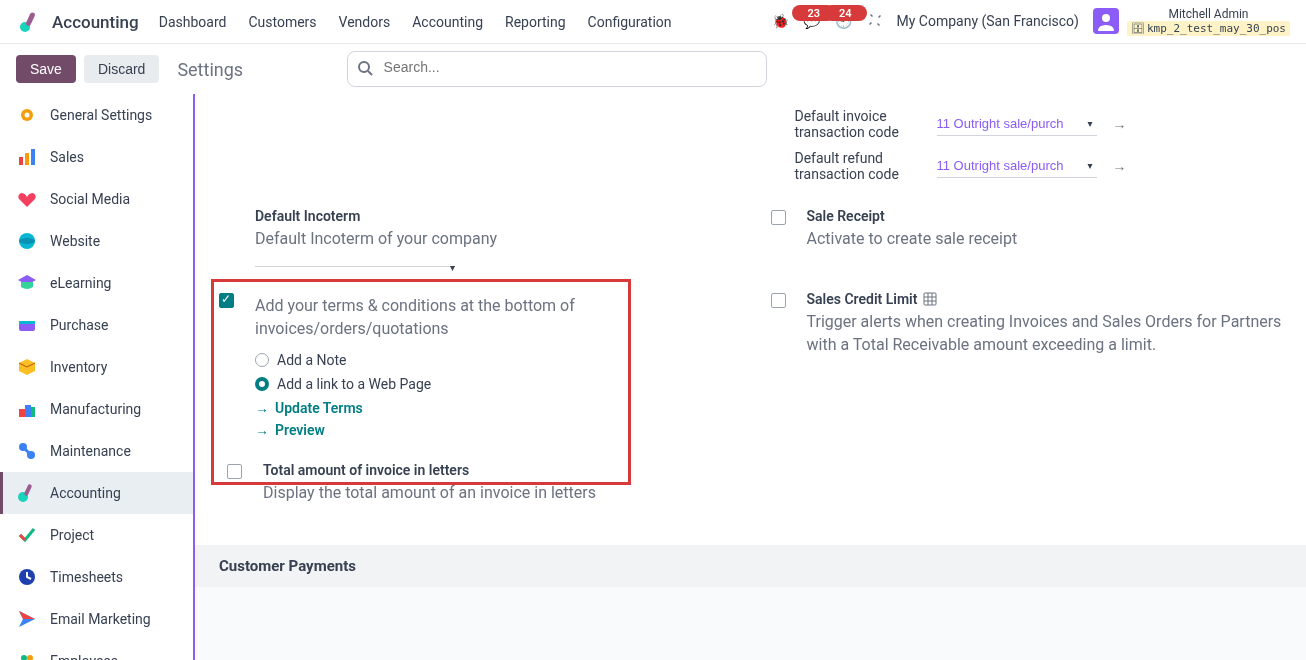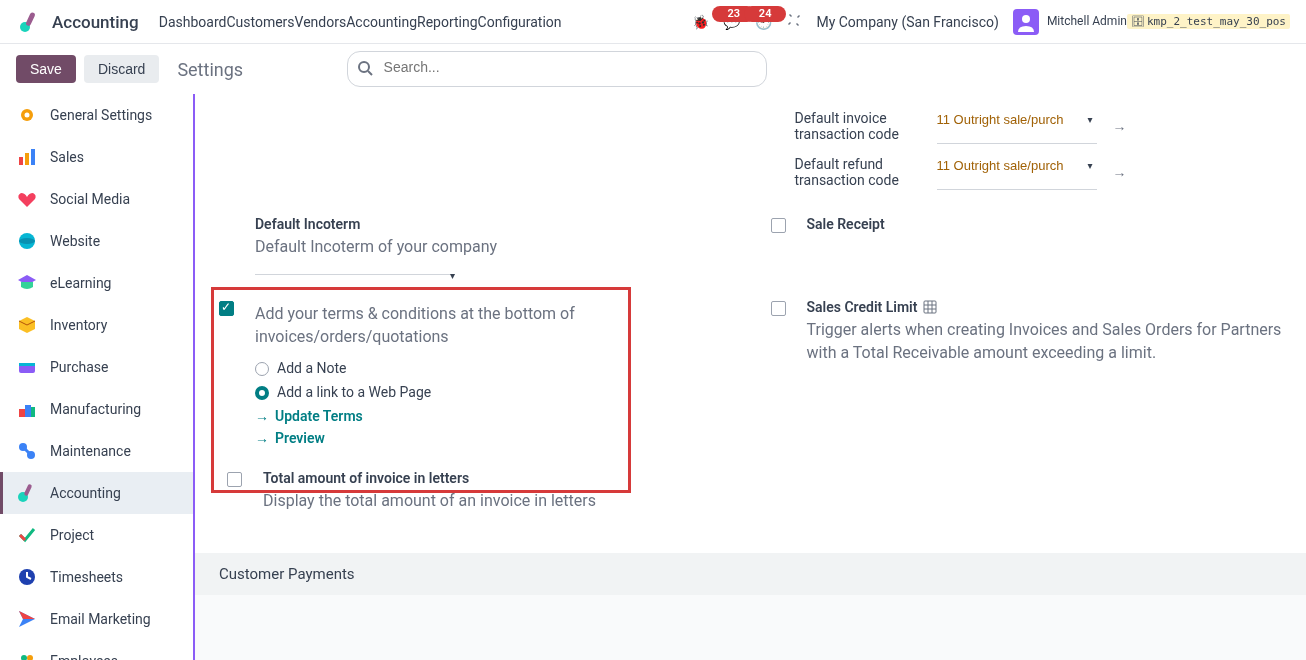--- a/index.html
+++ b/index.html
@@ -1,38 +1,38 @@
 <!DOCTYPE html>
 <html><head>
 <meta charset="utf-8">
 <style>
 * { box-sizing: border-box; margin: 0; padding: 0; }
 body { font-family: -apple-system, BlinkMacSystemFont, "Segoe UI", Roboto, sans-serif; font-size: 14px; color: #374151; background: #fff; width: 1306px; height: 660px; overflow: hidden; }
 
 .topbar { height: 44px; display: flex; align-items: center; padding: 0 16px; border-bottom: 1px solid #e5e7eb; gap: 8px; }
 .logo { width: 28px; height: 28px; display: flex; align-items: center; justify-content: center; }
 .app-title { font-size: 17px; font-weight: 500; color: #374151; margin-right: 12px; }
-.topnav { display: flex; }
+.topnav { display: flex; gap: 22px; }
 .topnav-item { color: #374151; cursor: pointer; font-size: 14px; }
 .topbar-right { margin-left: auto; display: flex; align-items: center; gap: 14px; }
 .icon-btn { position: relative; cursor: pointer; color: #374151; }
 .badge { position: absolute; top: -8px; right: -14px; background: #d63a3a; color: #fff; font-size: 11px; min-width: 18px; height: 16px; border-radius: 8px; display: flex; align-items: center; justify-content: center; padding: 0 15px; font-weight: 600; }
 .company { color: #374151; font-size: 14px; }
 .user-block { display: flex; align-items: center; gap: 8px; }
 .avatar { width: 26px; height: 26px; background: #8b5cf6; border-radius: 4px; display: flex; align-items: center; justify-content: center; color: #fff; font-size: 12px; }
-.user-info { display: flex; flex-direction: row; font-size: 12px; line-height: 1.2; text-align: center; }
+.user-info { display: flex; flex-direction: column; font-size: 12px; line-height: 1.2; text-align: center; }
 .user-db { background: #fef3c7; padding: 1px 4px; border-radius: 2px; font-family: monospace; font-size: 11px; display: flex; align-items: center; gap: 2px; }
 
 .actionbar { height: 50px; display: flex; align-items: center; padding: 0 16px; gap: 8px; }
 .btn { padding: 6px 14px; border-radius: 4px; cursor: pointer; border: none; font-size: 14px; }
 .btn-primary { background: #714b67; color: #fff; }
 .btn-secondary { background: #e9ecef; color: #374151; }
 .page-title { font-size: 18px; color: #6b7280; margin-left: 10px; }
 .search-wrap { margin-left: auto; margin-right: auto; position: relative; width: 420px; }
-.search-input { width: 100%; height: 36px; border: 1px solid #d1d5db; border-radius: 13px; padding: 0 12px 4px 36px; font-size: 14px; outline: none; }
+.search-input { width: 100%; height: 36px; border: 1px solid #d1d5db; border-radius: 8px; padding: 0 12px 4px 36px; font-size: 14px; outline: none; }
 .search-icon { position: absolute; left: 10px; top: 9px; color: #6b7280; }
 
 .body { display: flex; height: 566px; }
 .sidebar { width: 195px; overflow-y: scroll; background: #fff; border-right: 2px solid #8b5cf6; }
 .sidebar::-webkit-scrollbar { width: 10px; }
 .sidebar::-webkit-scrollbar-track { background: #f1f1f1; }
 .sidebar::-webkit-scrollbar-thumb { background: #c1c1c1; border-radius: 2px; }
 .side-item { display: flex; align-items: center; gap: 12px; padding: 10px 16px; cursor: pointer; color: #374151; }
 .side-item.active { background: #e9eef3; border-left: 3px solid #714b67; padding-left: 13px; }
 .side-icon { width: 22px; height: 22px; border-radius: 4px; display: flex; align-items: center; justify-content: center; font-size: 14px; }
@@ -48,37 +48,37 @@
 .check-wrap { width: 20px; padding-top: 2px; }
 .chk { width: 15px; height: 15px; border: 1px solid #9ca3af; border-radius: 2px; display: inline-block; cursor: pointer; background: #fff; }
 .chk.checked { background: #017e84; border-color: #017e84; position: relative; }
 .chk.checked::after { content: '✓'; position: absolute; color: #fff; font-size: 12px; left: 1px; top: -2px; }
 .setting-title { font-weight: 600; color: #374151; font-size: 14px; display: flex; align-items: center; gap: 6px; }
 .setting-desc { color: #6b7280; font-size: 16px; margin-top: 4px; line-height: 1.4; }
 .ent-icon { width: 14px; height: 14px; display: inline-flex; color: #6b7280; }
 
 .field-row { display: flex; align-items: center; gap: 12px; margin-bottom: 10px; }
 .field-label { width: 130px; color: #374151; font-size: 14px; }
-.field-input { flex: 1; max-width: 160px; border: none; border-bottom: 1px solid #d1d5db; padding: 4px 18px 16px 0; font-size: 13px; color: #a16207; background: transparent; position: relative; }
+.field-input { flex: 1; max-width: 160px; border: none; border-bottom: 1px solid #d1d5db; padding: 4px 18px 4px 0; font-size: 13px; color: #8b5cf6; background: transparent; position: relative; }
 .dropdown-wrap { position: relative; display: inline-block; width: 160px; }
 .dropdown-caret { position: absolute; right: 4px; top: 6px; font-size: 10px; color: #374151; }
 .arrow-link { color: #6b7280; cursor: pointer; margin-left: 4px; }
 
 .radio-group { margin-top: 12px; }
-.radio-item { display: flex; align-items: flex-end; gap: 8px; margin-bottom: 8px; cursor: pointer; }
+.radio-item { display: flex; align-items: center; gap: 8px; margin-bottom: 8px; cursor: pointer; }
 .radio { width: 14px; height: 14px; border-radius: 50%; border: 1px solid #9ca3af; position: relative; }
 .radio.selected { border: 4px solid #017e84; }
 .radio-label { font-size: 14px; color: #374151; }
 
 .link-action { display: flex; align-items: center; gap: 6px; color: #017e84; cursor: pointer; font-size: 14px; font-weight: 600; margin-top: 6px; }
 .link-arrow { color: #017e84; font-weight: bold; }
 
 .highlight-box { border: 3px solid #d63a3a; position: absolute; pointer-events: none; }
 
-.section-header { background: #f1f3f4; padding: 12px 24px; font-weight: 400; color: #374151; font-size: 15px; }
+.section-header { background: #f1f3f4; padding: 12px 24px; font-weight: 700; color: #374151; font-size: 15px; }
 
 .blank-select { width: 200px; border: none; border-bottom: 1px solid #d1d5db; padding: 4px 0; margin-top: 8px; position: relative; }
 .blank-caret { position: absolute; right: 0; top: 4px; font-size: 10px; }
 </style>
 </head>
 <body>
 
 <div class="topbar">
   <div class="logo">
     <svg width="24" height="24" viewBox="0 0 24 24">
@@ -179,34 +179,34 @@
           <svg width="20" height="20" viewBox="0 0 20 20" fill="#8b5cf6">
             <path d="M10 2 L19 7 L10 12 L1 7 Z"></path>
             <path d="M4 9 L4 14 Q10 18 16 14 L16 9" fill="#34d399"></path>
           </svg>
         </span>
         <span>eLearning</span>
       </div>
     <div class="side-item">
         <span class="side-icon">
           <svg width="20" height="20" viewBox="0 0 20 20">
+            <rect x="2" y="6" width="16" height="10" rx="2" fill="#8b5cf6"></rect>
+            <rect x="2" y="6" width="16" height="3" fill="#06b6d4"></rect>
+          </svg>
+        </span>
+        <span>Purchase</span>
+      </div>
+    <div class="side-item">
+        <span class="side-icon">
+          <svg width="20" height="20" viewBox="0 0 20 20">
             <path d="M2 6 L10 2 L18 6 L18 14 L10 18 L2 14 Z" fill="#fbbf24"></path>
             <path d="M2 6 L10 10 L18 6" fill="none" stroke="#b45309"></path>
           </svg>
         </span>
         <span>Inventory</span>
-      </div>
-    <div class="side-item">
-        <span class="side-icon">
-          <svg width="20" height="20" viewBox="0 0 20 20">
-            <rect x="2" y="6" width="16" height="10" rx="2" fill="#8b5cf6"></rect>
-            <rect x="2" y="6" width="16" height="3" fill="#06b6d4"></rect>
-          </svg>
-        </span>
-        <span>Purchase</span>
       </div>
     <div class="side-item">
         <span class="side-icon">
           <svg width="20" height="20" viewBox="0 0 20 20">
             <rect x="2" y="10" width="6" height="8" fill="#ef4444"></rect>
             <rect x="8" y="6" width="6" height="12" fill="#3b82f6"></rect>
             <rect x="14" y="8" width="4" height="10" fill="#10b981"></rect>
           </svg>
         </span>
         <span>Manufacturing</span>
@@ -300,20 +300,21 @@
           <div class="setting-desc">Default Incoterm of your company</div>
           <div class="blank-select">
               <span class="blank-caret">▾</span>
             </div>
         </div>
       </div>
       <div class="form-col">
         <div class="check-wrap"><span class="chk"></span></div>
         <div style="flex:1">
           <div class="setting-title">Sale Receipt</div>
+          <div class="setting-desc">Activate to create sale receipt</div>
         </div>
       </div>
     </div>
 
     <div class="form-row" style="position:relative; padding-top:16px; padding-bottom:16px;">
       <div class="highlight-box" style="left:16px; top:4px; width:420px; height:206px;"></div>
       <div class="form-col">
         <div class="check-wrap"><span class="chk checked"></span></div>
         <div style="flex:1">
           <div class="setting-desc">Add your terms &amp; conditions at the bottom of invoices/orders/quotations</div>

